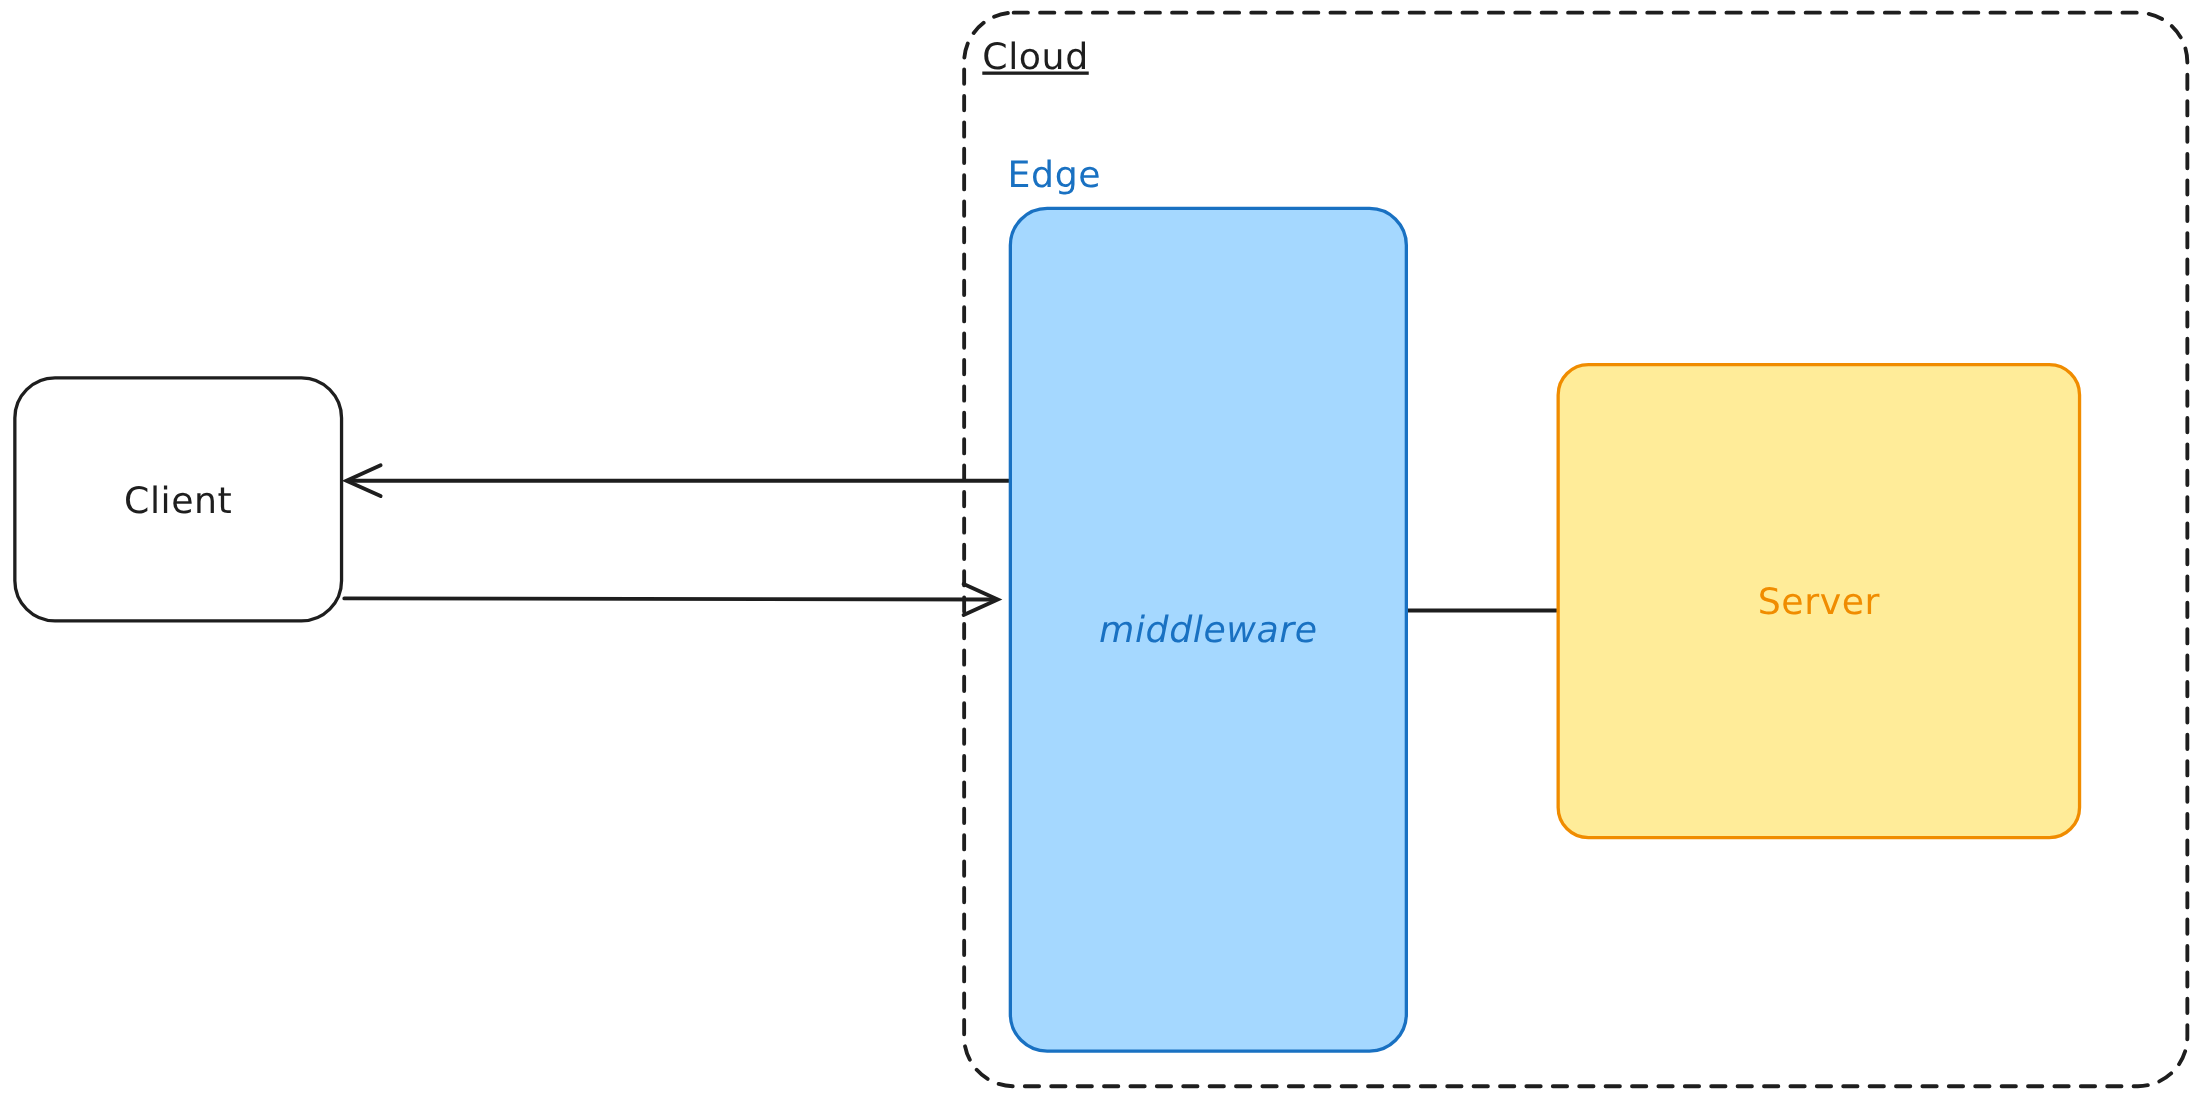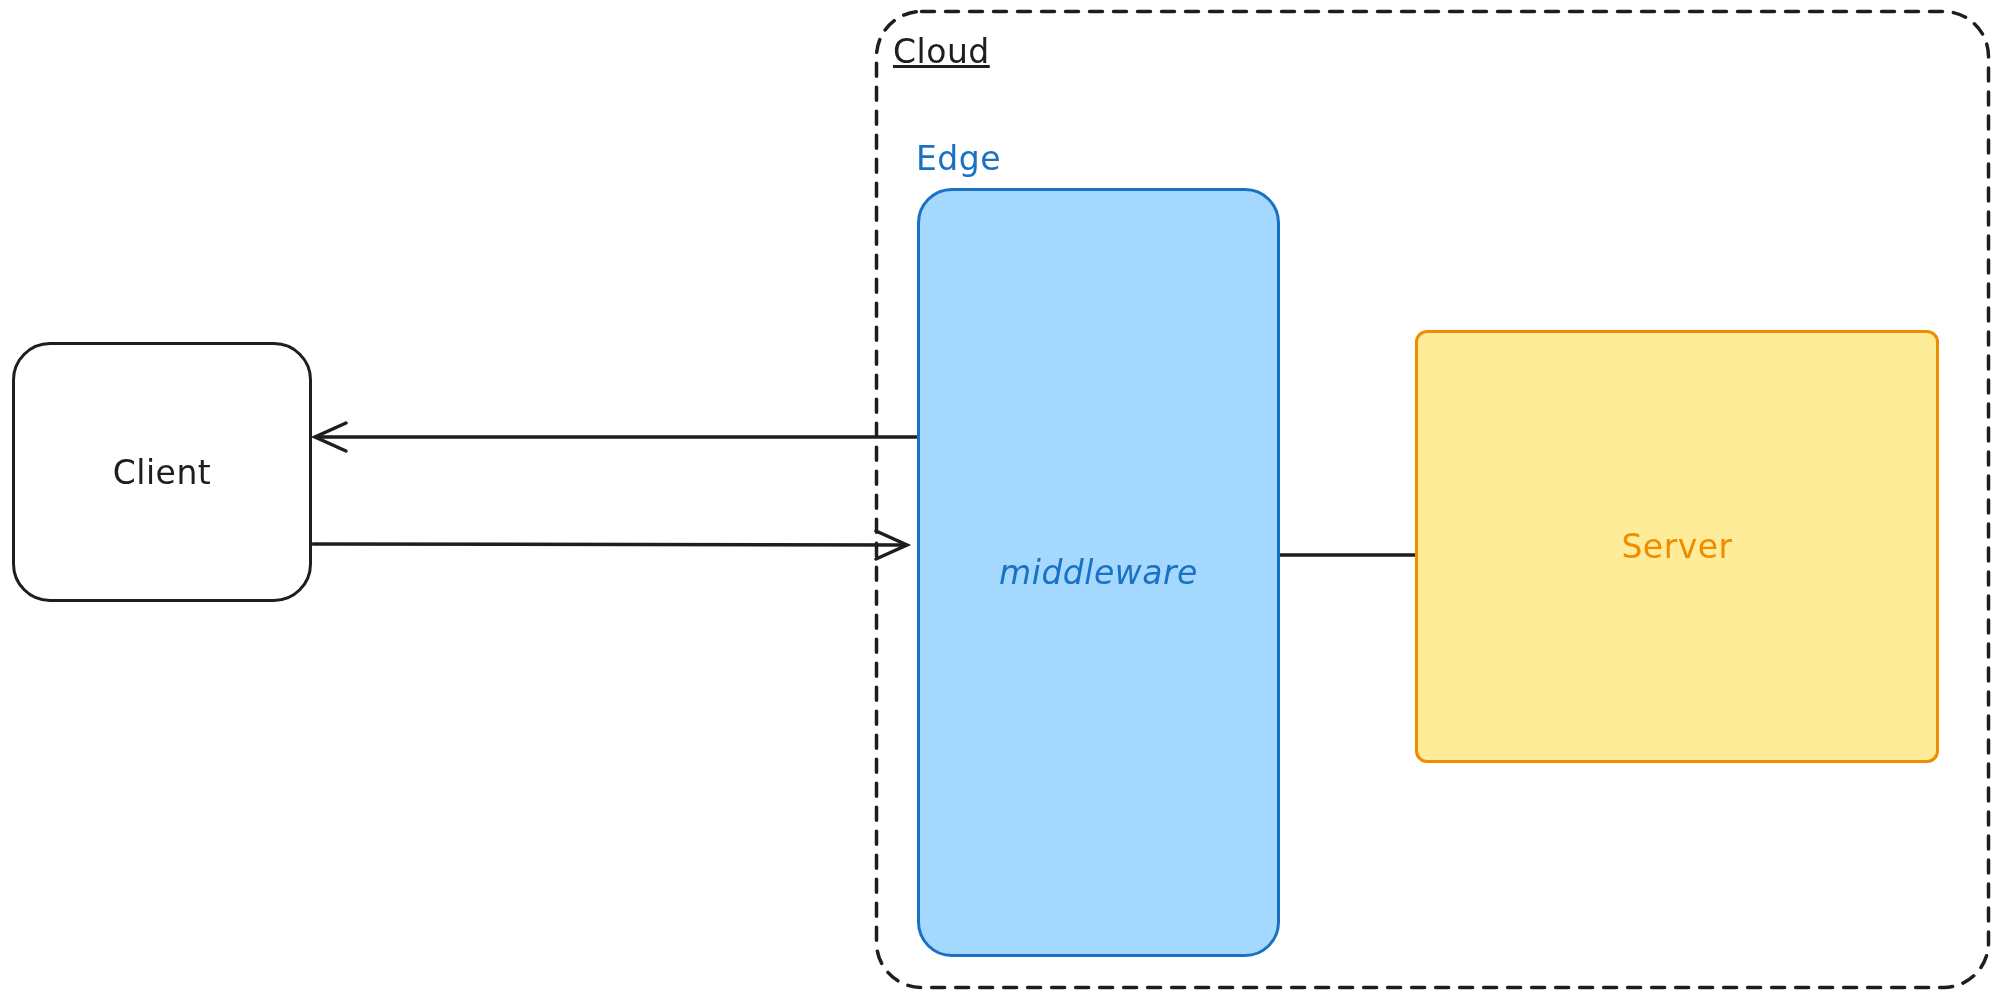--- a/index.html
+++ b/index.html
@@ -32,41 +32,41 @@
   .node {
     position: absolute;
     display: flex;
     align-items: center;
     justify-content: center;
     font-size: 33px;
     letter-spacing: 0.5px;
   }
   .client-box {
     left: 12px; top: 342px;
-    width: 300px; height: 260px;
+    width: 300px; height: 224px;
     background: var(--canvas_bg);
     border: 3.5px solid var(--stroke_dark);
     border-radius: 38px;
     color: var(--stroke_dark);
   }
   .middleware-box {
     left: 917px; top: 188px;
     width: 363px; height: 769px;
     background: var(--blue_fill);
     border: 3.5px solid var(--blue_stroke);
     border-radius: 35px;
     color: var(--blue_stroke);
     font-style: italic;
   }
   .server-box {
     left: 1415px; top: 330px;
-    width: 524px; height: 433px;
+    width: 477px; height: 433px;
     background: var(--yellow_fill);
     border: 3.5px solid var(--orange_stroke);
-    border-radius: 12px;
+    border-radius: 29px;
     color: var(--orange_stroke);
   }
   .floating-label {
     position: absolute;
     font-size: 33px;
     line-height: 1.15;
     letter-spacing: 0.5px;
     white-space: nowrap;
   }
   .cloud-label {

